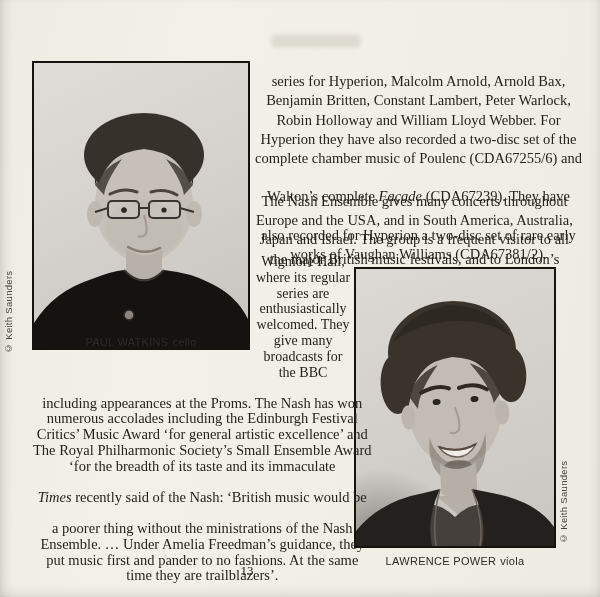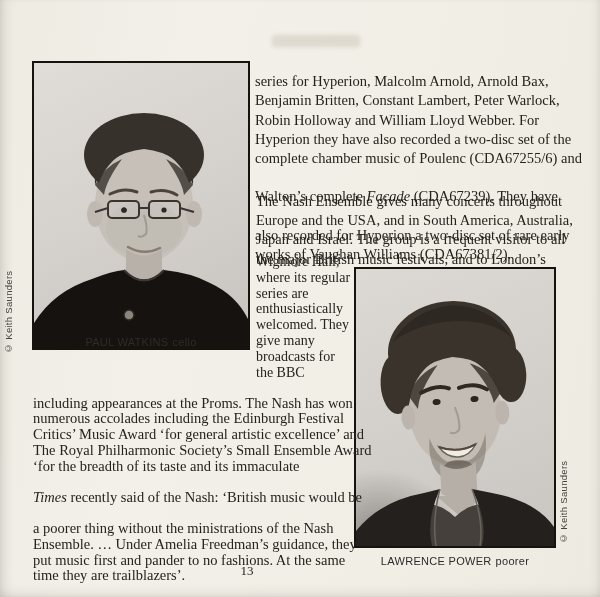--- a/index.html
+++ b/index.html
@@ -7,21 +7,21 @@
     position:relative;
     width:600px;height:597px;
     background:linear-gradient(100deg,#eeebe3 0%,#f3f0e9 28%,#f1eee6 70%,#edeae1 100%);
     box-shadow:inset 10px 0 14px -10px rgba(60,55,45,.25),
                inset -8px 0 12px -9px rgba(60,55,45,.18),
                inset 0 -10px 16px -12px rgba(60,55,45,.22);
     overflow:hidden;
     font-family:"Liberation Serif","DejaVu Serif",serif;
     color:#26221d;
   }
-  .abs{position:absolute;}
+  .abs{position:absolute;text-align:center;}
   
   .body-text{font-size:14.5px;line-height:19.2px;white-space:pre-line;}
   .tight{font-size:14.5px;line-height:15.7px;white-space:pre-line;}
   .narrowcol{font-size:14px;line-height:15.8px;white-space:pre-line;}
   .line{white-space:normal;}
   .body-text em,.tight em{font-style:italic;}
   
   .photo-frame{
     box-sizing:border-box;border:2px solid #16130f;
   }
@@ -145,21 +145,21 @@
       <path d="M58,277 L58,240 Q78,228 99,248 Q120,228 140,240 L140,277 Z" fill="#45403b"></path>
 
       <path d="M0,277 L0,262 Q24,232 68,224 L84,220 Q70,250 76,277 Z" fill="#23201d"></path>
       <path d="M198,277 L198,258 Q180,232 136,224 L116,220 Q132,252 126,277 Z" fill="#23201d"></path>
       <path d="M84,220 Q76,250 80,277" stroke="#6a645c" stroke-width="1.5" fill="none"></path>
       <path d="M116,220 Q128,252 124,277" stroke="#6a645c" stroke-width="1.5" fill="none"></path>
     </svg>
   </div>
 
   <div class="abs caption" style="left:354px;top:555px;width:202px;">
-    <span class="cap-name">LAWRENCE POWER</span><span class="cap-instr">poorer</span>
+    <span class="cap-name">LAWRENCE POWER</span><span class="cap-instr">viola</span>
   </div>
 
   <div class="abs credit" style="left:558px;top:452px;">© Keith Saunders</div>
 
   <div class="abs body-text" style="left:255px;top:53px;">
     <div class="lines">series for Hyperion, Malcolm Arnold, Arnold Bax,
 Benjamin Britten, Constant Lambert, Peter Warlock,
 Robin Holloway and William Lloyd Webber. For
 Hyperion they have also recorded a two-disc set of the
 complete chamber music of Poulenc (CDA67255/6) and</div>

